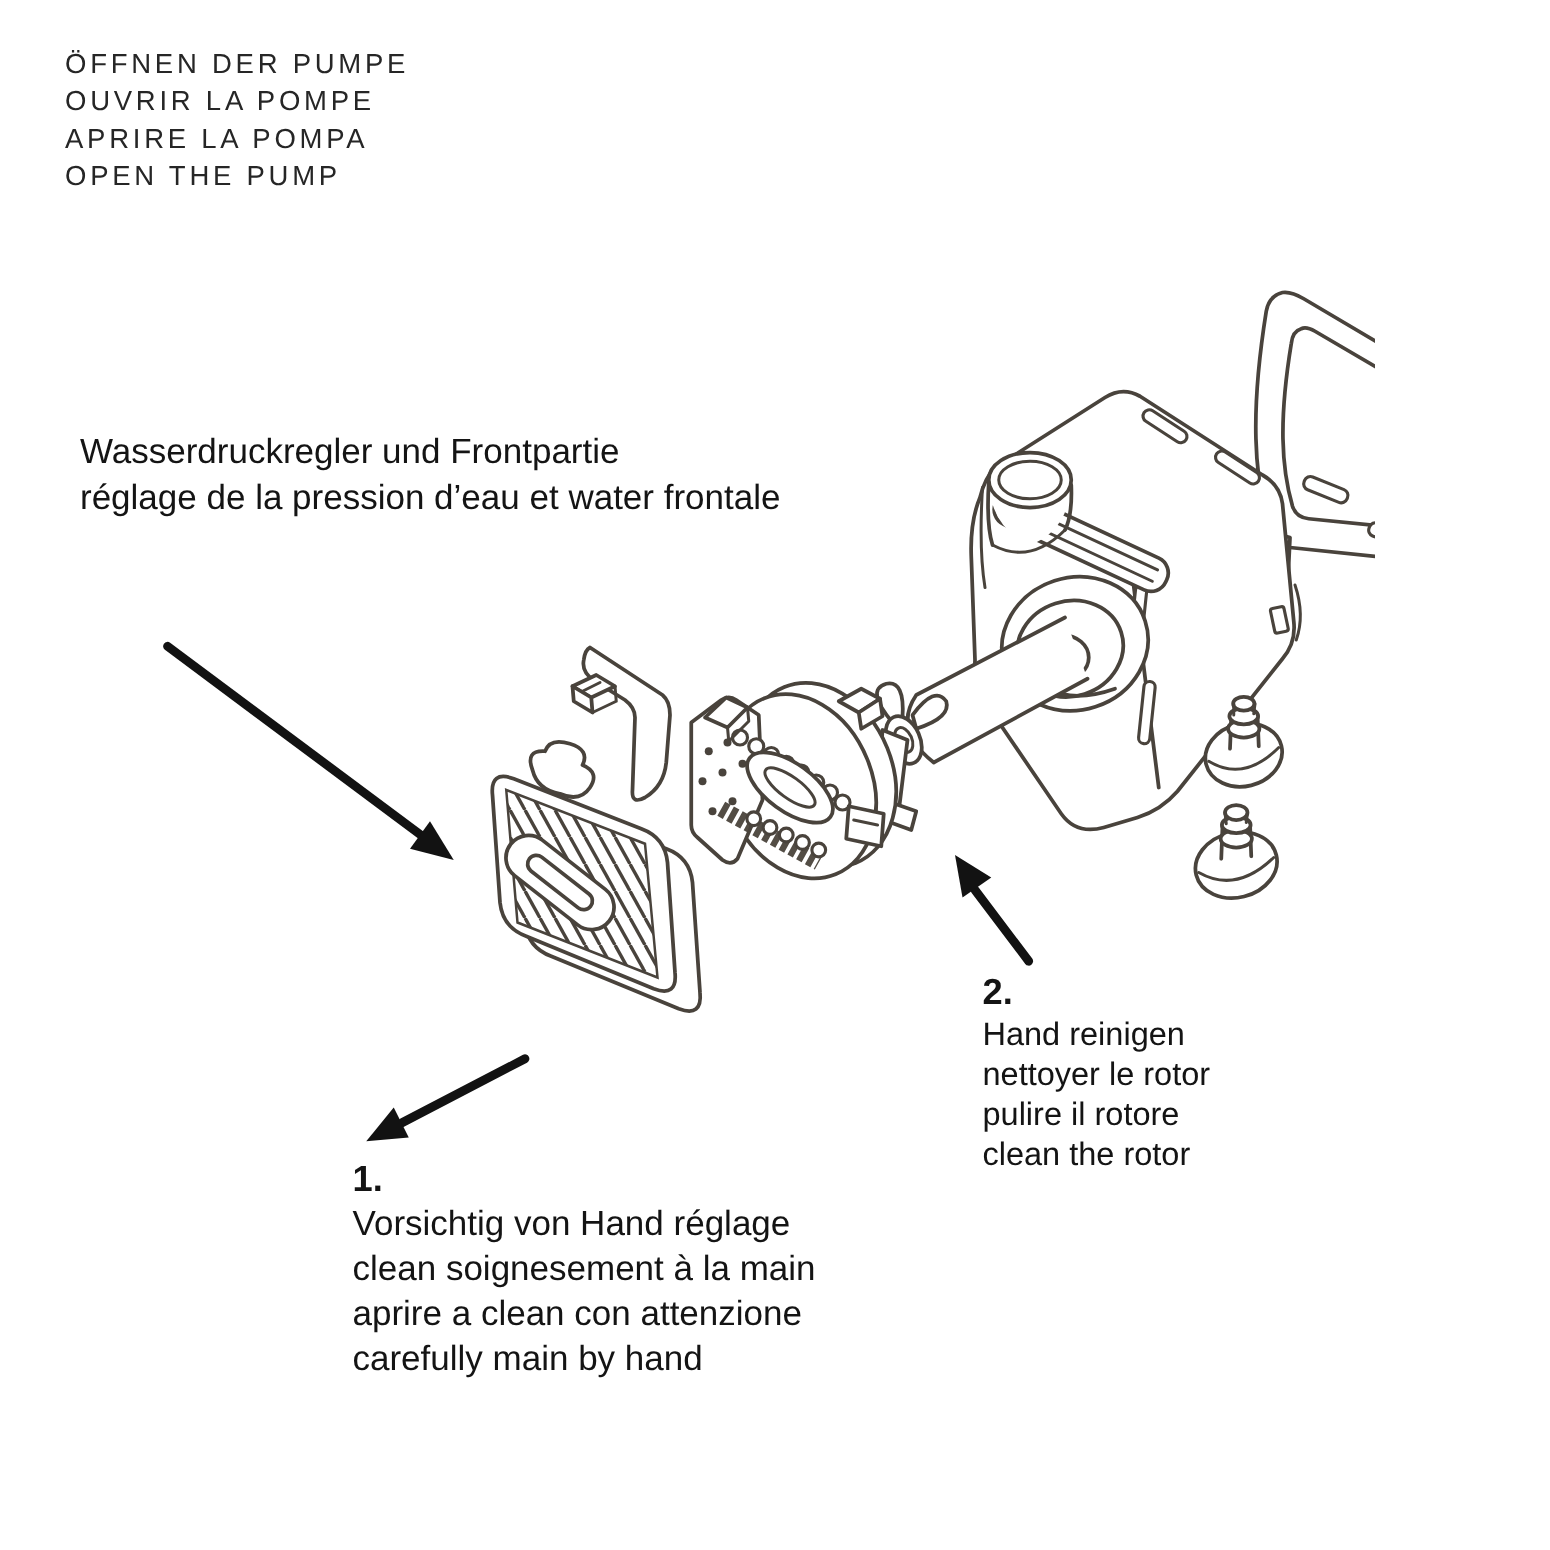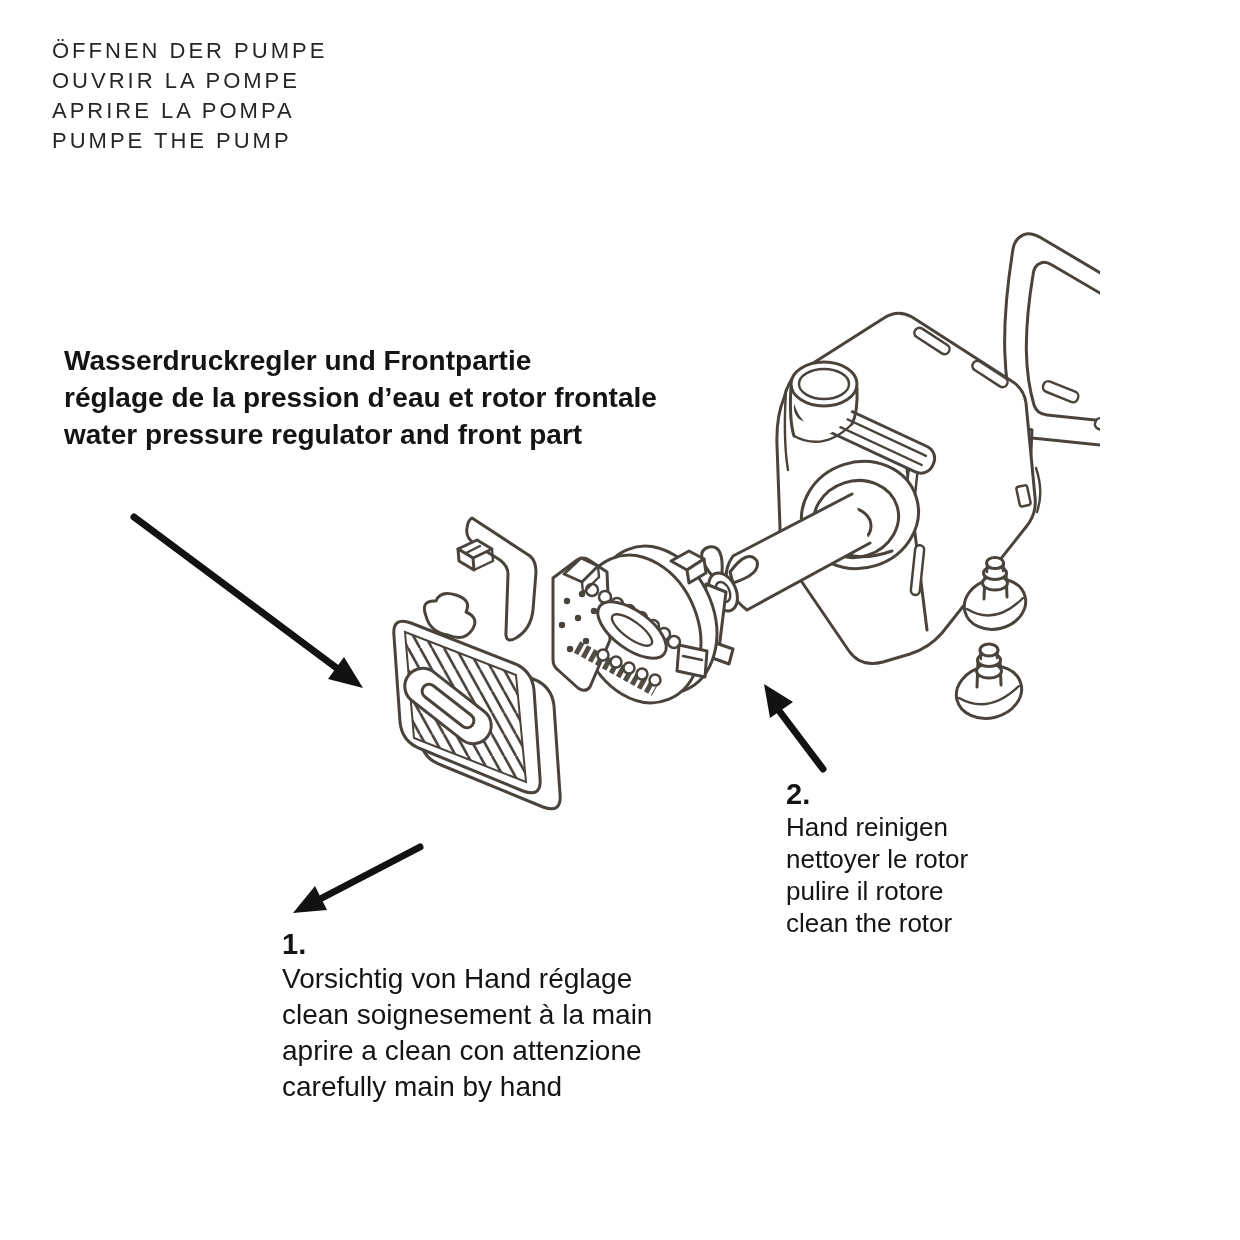--- a/index.html
+++ b/index.html
@@ -1,20 +1,20 @@
 <!DOCTYPE html>
 <html><head>
 <meta charset="utf-8">
 <style>
   html,body{margin:0;padding:0;background:#fff;}
   .canvas{position:relative;width:1100px;height:1240px;background:#ffffff;overflow:hidden;
           font-family:"Liberation Sans", sans-serif;color:#1b1b1b;}
   .header{position:absolute;left:52px;top:36px;font-size:22px;line-height:30px;
           letter-spacing:3px;color:#262626;}
-  .callout{position:absolute;font-size:28px;line-height:37px;color:#141414;font-weight:bold;}
+  .callout{position:absolute;font-size:28px;line-height:37px;color:#141414;}
   .callout .line{white-space:nowrap;}
   .co-front{left:64px;top:342px;}
   .step{position:absolute;color:#141414;}
   .step .num{font-weight:700;font-size:29px;line-height:33px;}
   .st-1{left:282px;top:928px;font-size:28px;line-height:36px;}
   .st-2{left:786px;top:778px;font-size:26px;line-height:32px;}
   svg.diagram{position:absolute;left:0;top:0;width:1240px;height:1240px;}
   .s{stroke:#49433c;stroke-width:3;stroke-linecap:round;stroke-linejoin:round;fill:none;}
   .sw{stroke:#49433c;stroke-width:3;stroke-linecap:round;stroke-linejoin:round;fill:#ffffff;}
   .s2{stroke:#49433c;stroke-width:2.4;stroke-linecap:round;stroke-linejoin:round;fill:none;}
@@ -25,27 +25,26 @@
 </style>
 </head>
 <body>
 
 <div class="canvas">
 
   <div class="header">
     <div class="line">ÖFFNEN DER PUMPE</div>
     <div class="line">OUVRIR LA POMPE</div>
     <div class="line">APRIRE LA POMPA</div>
-    <div class="line">PUMPE THE PUMP</div>
+    <div class="line">OPEN THE PUMP</div>
   </div>
 
   <div class="callout co-front">
     <div class="line">Wasserdruckregler und Frontpartie</div>
-    <div class="line">réglage de la pression d’eau et rotor frontale</div>
-    <div class="line">water pressure regulator and front part</div>
+    <div class="line">réglage de la pression d’eau et water frontale</div>
   </div>
 
   <div class="step st-1">
     <div class="num">1.</div>
     <div class="line">Vorsichtig von Hand réglage</div>
     <div class="line">clean soignesement à la main</div>
     <div class="line">aprire a clean con attenzione</div>
     <div class="line">carefully main by hand</div>
   </div>
 

